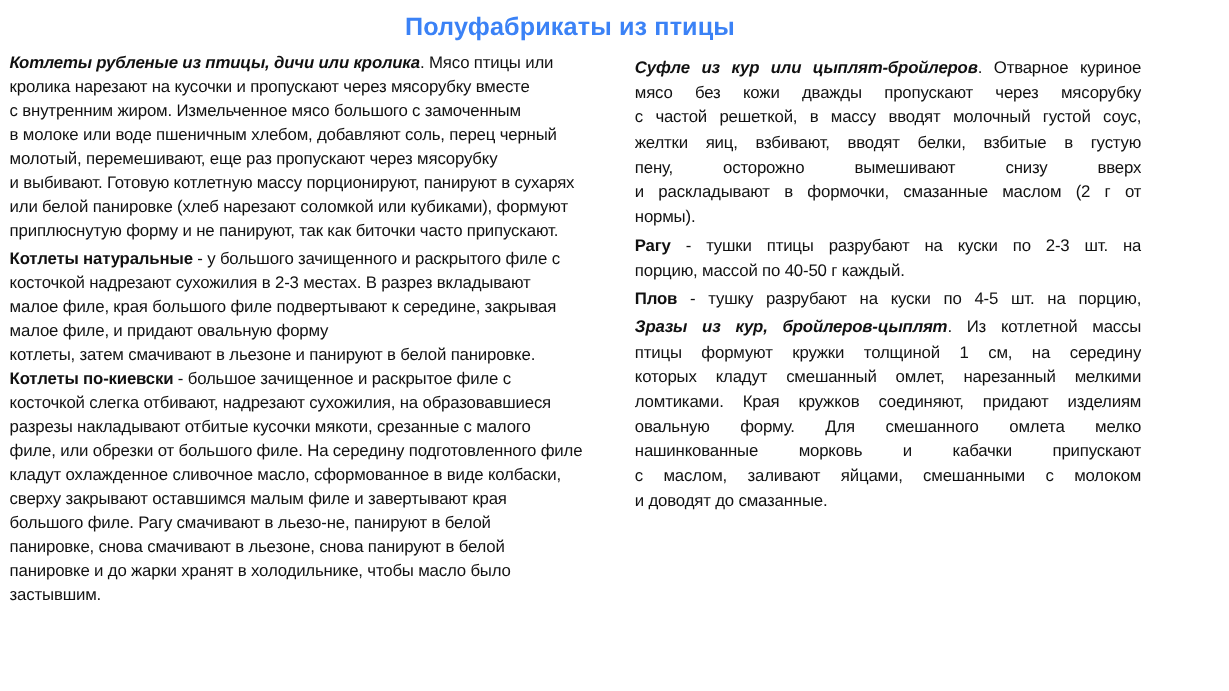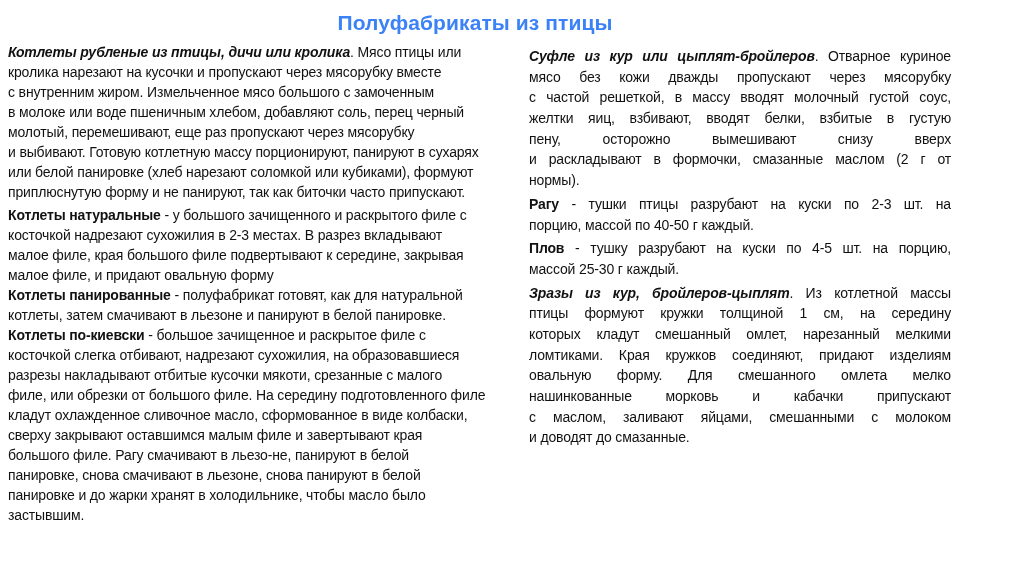--- a/index.html
+++ b/index.html
@@ -53,21 +53,20 @@
   <div class="para-gap"></div>
 
   <div>
     <span class="line"><span class="b">Котлеты натуральные</span><span> - у большого зачищенного и раскрытого филе с</span></span>
     <span class="line">косточкой надрезают сухожилия в 2-3 местах. В разрез вкладывают</span>
     <span class="line">малое филе, края большого филе подвертывают к середине, закрывая</span>
     <span class="line">малое филе, и придают овальную форму</span>
   </div>
 
   <div>
-    <span class="line"><span class="b">Котлеты панированные</span><span> - полуфабрикат готовят, как для натуральной</span></span>
     <span class="line">котлеты, затем смачивают в льезоне и панируют в белой панировке.</span>
   </div>
 
   <div>
     <span class="line"><span class="b">Котлеты по-киевски</span><span> - большое зачищенное и раскрытое филе с</span></span>
     <span class="line">косточкой слегка отбивают, надрезают сухожилия, на образовавшиеся</span>
     <span class="line">разрезы накладывают отбитые кусочки мякоти, срезанные с малого</span>
     <span class="line">филе, или обрезки от большого филе. На середину подготовленного филе</span>
     <span class="line">кладут охлажденное сливочное масло, сформованное в виде колбаски,</span>
     <span class="line">сверху закрывают оставшимся малым филе и завертывают края</span>
@@ -92,21 +91,20 @@
   <div class="para-gap"></div>
 
   <div>
     <span class="line j"><span class="b">Рагу</span><span> - тушки птицы разрубают на куски по 2-3 шт. на</span></span>
     <span class="line">порцию, массой по 40-50 г каждый.</span>
   </div>
   <div class="para-gap"></div>
 
   <div>
     <span class="line j"><span class="b">Плов</span><span> - тушку разрубают на куски по 4-5 шт. на порцию,</span></span>
-    <span class="line">массой 25-30 г каждый.</span>
   </div>
   <div class="para-gap"></div>
 
   <div>
     <span class="line j"><span class="bi">Зразы из кур, бройлеров-цыплят</span><span>. Из котлетной массы</span></span>
     <span class="line j">птицы формуют кружки толщиной 1 см, на середину</span>
     <span class="line j">которых кладут смешанный омлет, нарезанный мелкими</span>
     <span class="line j">ломтиками. Края кружков соединяют, придают изделиям</span>
     <span class="line j">овальную форму. Для смешанного омлета мелко</span>
     <span class="line j">нашинкованные морковь и кабачки припускают</span>

